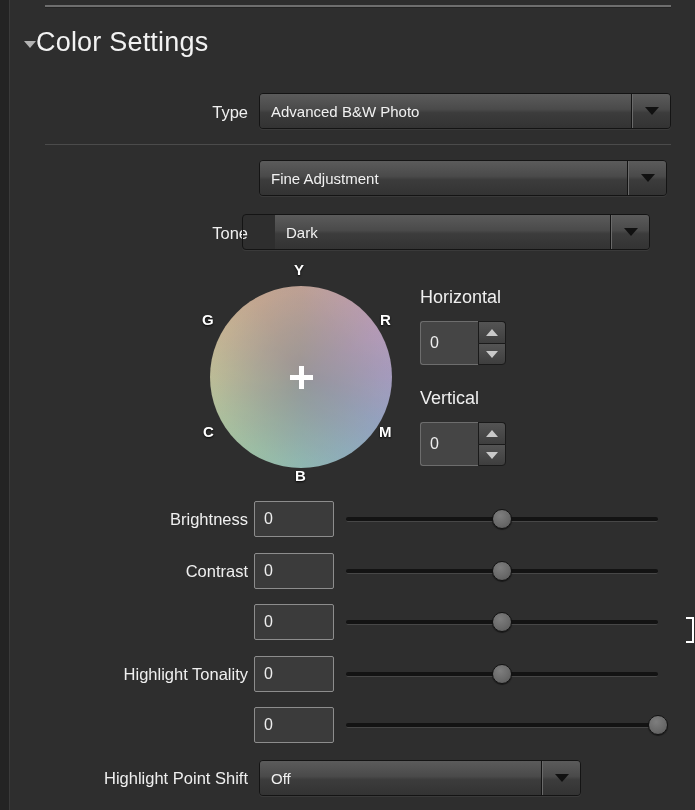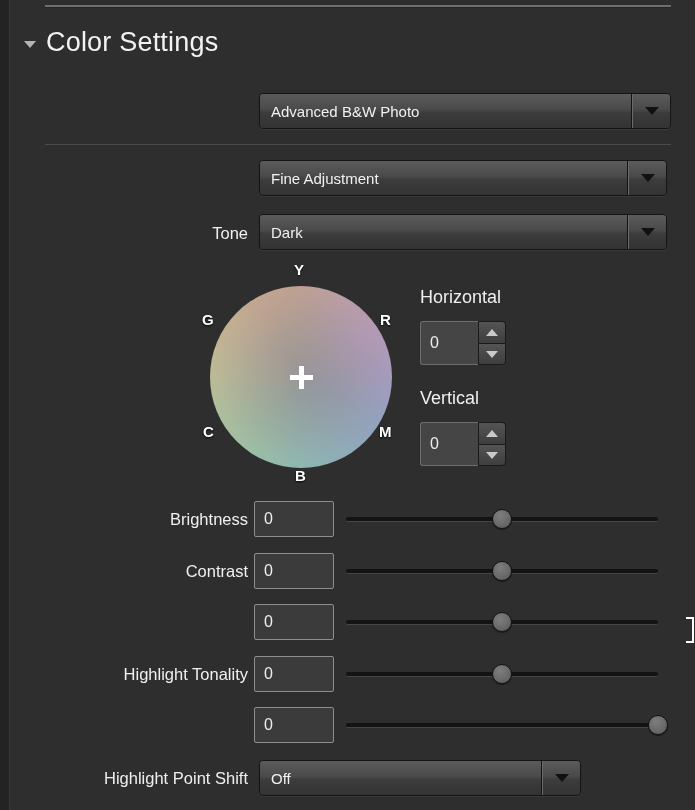--- a/index.html
+++ b/index.html
@@ -51,21 +51,20 @@
     width: 626px; height: 1px;
     background: #4b4b4b;
   }
 
   
   .section-header {
     position: absolute;
     left: 24px; top: 29px;
     display: flex;
     align-items: center;
-    gap: 10px;
   }
   .disclosure {
     width: 0; height: 0;
     border-left: 6px solid transparent;
     border-right: 6px solid transparent;
     border-top: 7px solid #b4b4b4;
     margin-top: 4px;
   }
   .section-title {
     color: #f2f2f2;
@@ -297,20 +296,21 @@
   <div class="left-gutter"></div>
   <div class="left-gutter-edge"></div>
 
   <div class="divider-top"></div>
 
   <div class="section-header">
     <span class="disclosure"></span>
     <span class="section-title">Color Settings</span>
   </div>
 
+  <div class="row-label" style="top:103px;">Type</div>
   <div class="combo" style="left:259px; top:93px; width:412px;">
     <div class="combo-field">
       <span class="combo-value">Advanced B&amp;W Photo</span>
     </div>
     <div class="combo-arrow-box">
       <span class="caret-down"></span>
     </div>
   </div>
 
   <div class="divider-mid"></div>
@@ -318,21 +318,21 @@
   <div class="combo" style="left:259px; top:160px; width:408px;">
     <div class="combo-field">
       <span class="combo-value">Fine Adjustment</span>
     </div>
     <div class="combo-arrow-box">
       <span class="caret-down"></span>
     </div>
   </div>
 
   <div class="row-label" style="top:224px;">Tone</div>
-  <div class="combo" style="left:259px; top:214px; width:408px;">
+  <div class="combo" style="left:242px; top:214px; width:408px;padding-left:32px;">
     <div class="combo-field">
       <span class="combo-value">Dark</span>
     </div>
     <div class="combo-arrow-box">
       <span class="caret-down"></span>
     </div>
   </div>
 
   <div class="wheel-wrap">
     <div class="wheel"></div>

